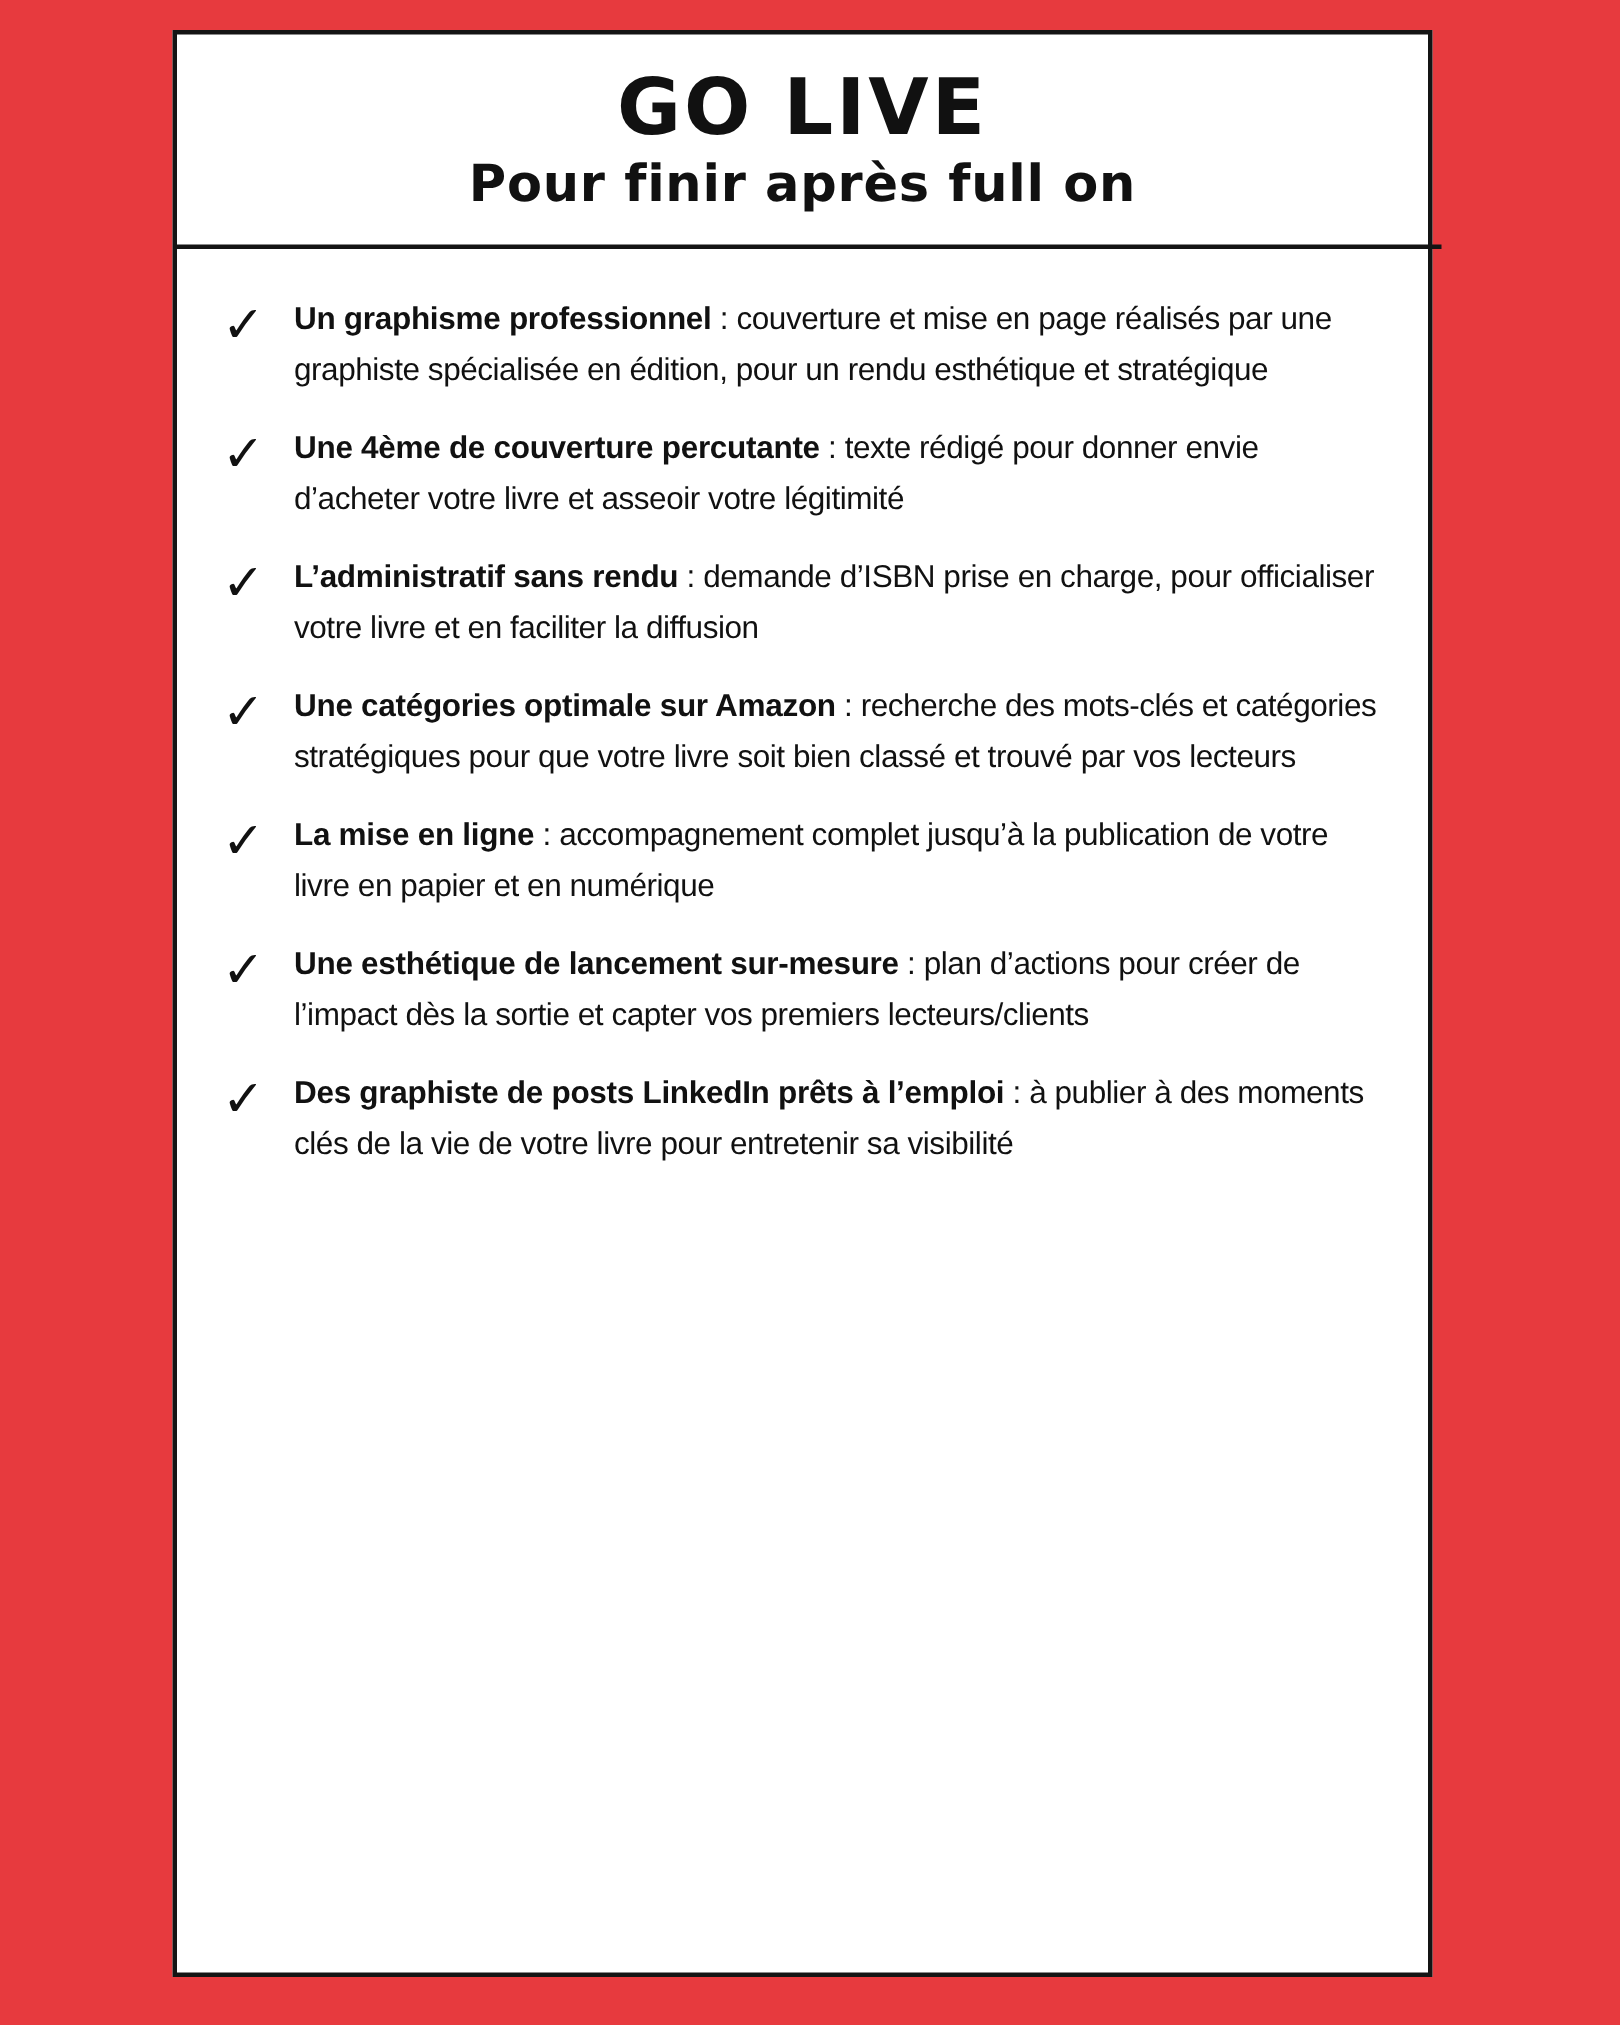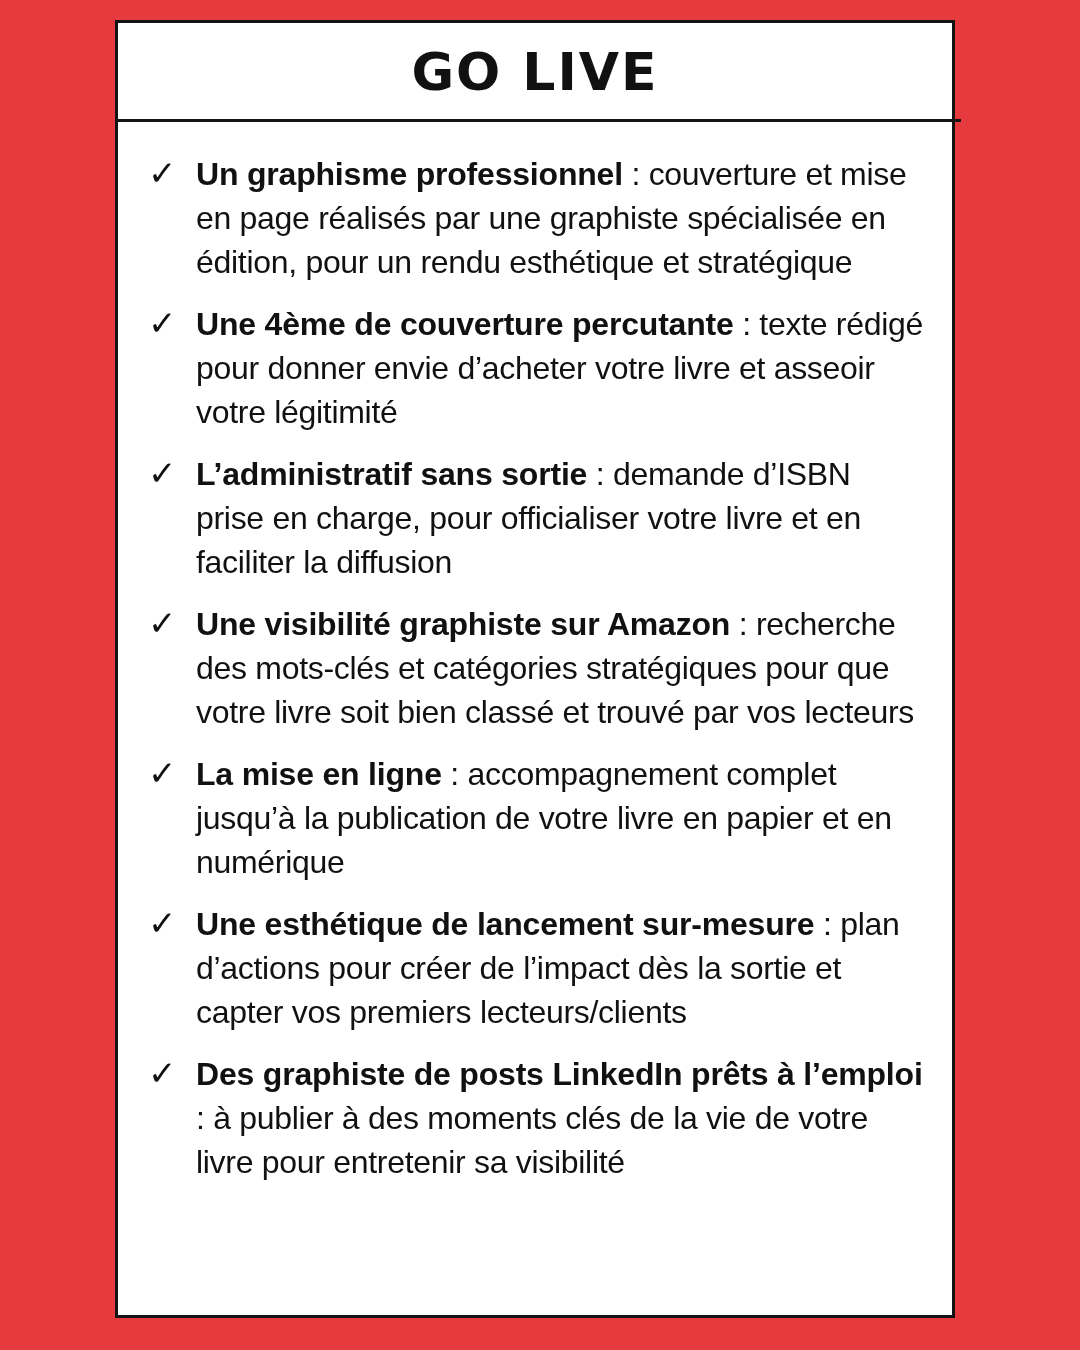--- a/index.html
+++ b/index.html
@@ -67,54 +67,55 @@
   .check {
     flex: none;
     width: 36px;
     font-family: "DejaVu Sans", sans-serif;
     font-size: 34px;
     line-height: 42px;
     color: var(--text-color);
     text-align: left;
   }
   .item-text {
-    font-size: 32px;
-    line-height: 44px;
+    font-size: 21px;
+    line-height: 34px;
     letter-spacing: -0.3px;
     color: var(--text-color);
   }
   .item-text strong {
     font-weight: bold;
     letter-spacing: -0.2px;
   }
 </style>
 </head>
 <body>
 
 <div class="card">
   <div class="card-header">
     <div class="title">GO LIVE</div>
+    <div class="subtitle">Pour finir après full on</div>
   </div>
   <div class="divider"></div>
   <ul class="checklist">
     <li class="check-item">
       <span class="check">✓</span>
       <p class="item-text"><strong>Un graphisme professionnel</strong><span> : couverture et mise en page réalisés par une graphiste spécialisée en édition, pour un rendu esthétique et stratégique</span></p>
     </li>
     <li class="check-item">
       <span class="check">✓</span>
       <p class="item-text"><strong>Une 4ème de couverture percutante</strong><span> : texte rédigé pour donner envie d’acheter votre livre et asseoir votre légitimité</span></p>
     </li>
     <li class="check-item">
       <span class="check">✓</span>
-      <p class="item-text"><strong>L’administratif sans sortie</strong><span> : demande d’ISBN prise en charge, pour officialiser votre livre et en faciliter la diffusion</span></p>
+      <p class="item-text"><strong>L’administratif sans rendu</strong><span> : demande d’ISBN prise en charge, pour officialiser votre livre et en faciliter la diffusion</span></p>
     </li>
     <li class="check-item">
       <span class="check">✓</span>
-      <p class="item-text"><strong>Une visibilité graphiste sur Amazon</strong><span> : recherche des mots-clés et catégories stratégiques pour que votre livre soit bien classé et trouvé par vos lecteurs</span></p>
+      <p class="item-text"><strong>Une catégories optimale sur Amazon</strong><span> : recherche des mots-clés et catégories stratégiques pour que votre livre soit bien classé et trouvé par vos lecteurs</span></p>
     </li>
     <li class="check-item">
       <span class="check">✓</span>
       <p class="item-text"><strong>La mise en ligne</strong><span> : accompagnement complet jusqu’à la publication de votre livre en papier et en numérique</span></p>
     </li>
     <li class="check-item">
       <span class="check">✓</span>
       <p class="item-text"><strong>Une esthétique de lancement sur-mesure</strong><span> : plan d’actions pour créer de l’impact dès la sortie et capter vos premiers lecteurs/clients</span></p>
     </li>
     <li class="check-item">

